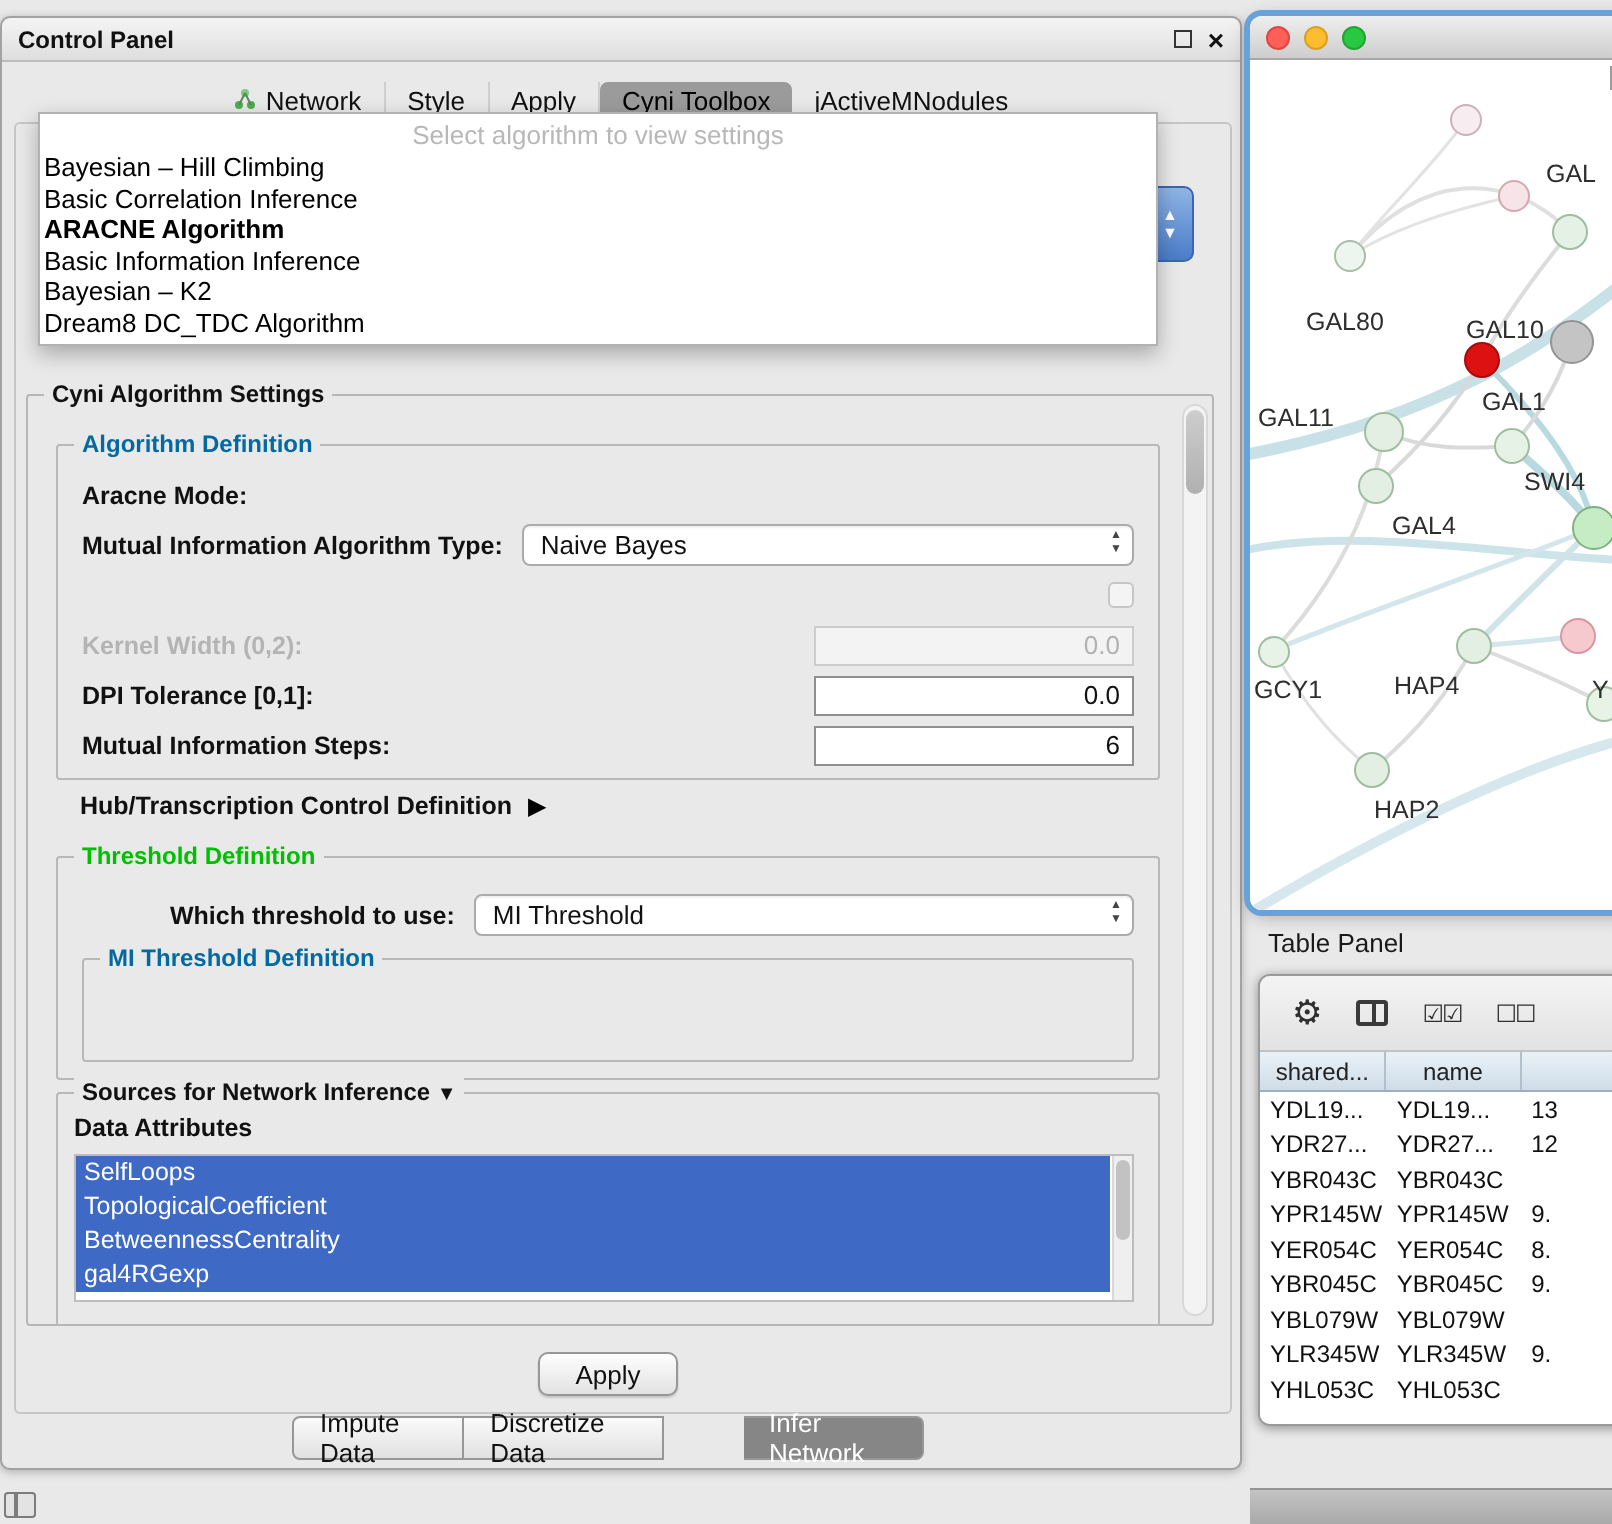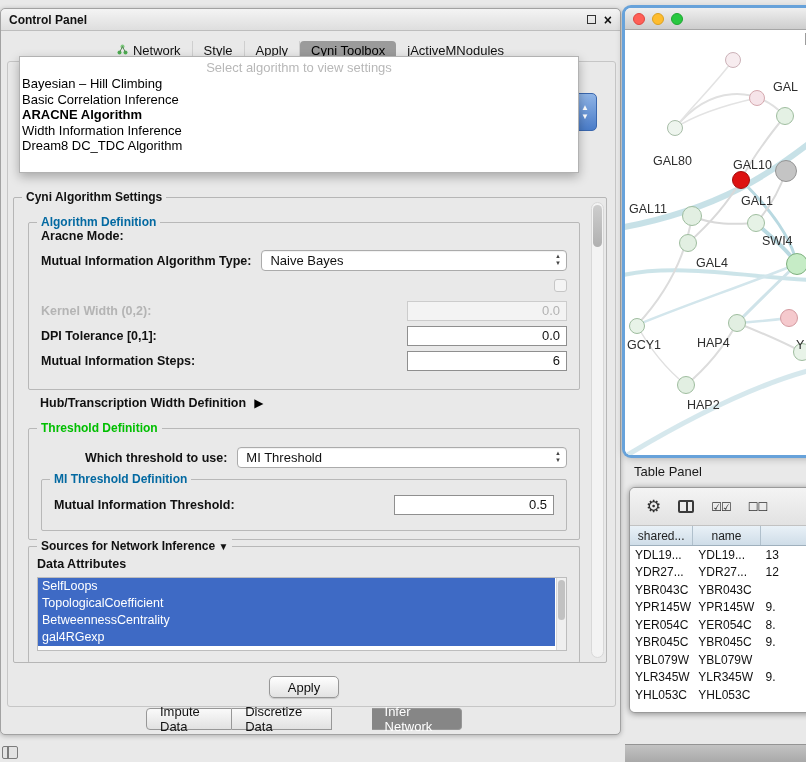--- a/index.html
+++ b/index.html
@@ -43,25 +43,25 @@
   
   .settings { position:absolute; left:12px; top:188px; width:594px; height:466px;
     border:1px solid #b6b6b6; border-radius:2px; }
   .legend { position:absolute; top:-8px; left:8px; background:#e9e9e9; padding:0 4px;
     font-size:12px; font-weight:bold; white-space:nowrap; }
   .legend.blue { color:#0369a1; } .legend.green { color:#00bf00; }
 
   .group { position:absolute; border:1px solid #b8b8b8; border-radius:2px; }
   .g-algdef { left:14px; top:24px; width:552px; height:168px; }
   .g-thresh { left:14px; top:230px; width:552px; height:112px; }
-  .g-mithr { left:12px; top:50px; width:526px; height:52px; }
+  .g-mithr { left:12px; top:50px; width:526px; height:52px;text-decoration:underline; }
   .g-sources { left:14px; top:348px; width:552px; height:117px; border-bottom:none; }
 
   .row { display:flex; align-items:center; height:25px; padding:0 12px; }
-  .g-algdef .row:first-of-type { }
+  .g-algdef .row:first-of-type { margin-top:12px; }
   .lbl { font-weight:bold; font-size:12.5px; white-space:nowrap; }
   .lbl.disabled { color:#b4b4b4; }
   .combo { flex:1; margin-left:10px; height:21px; background:#fff; border:1px solid #ababab;
     border-radius:4px; display:flex; align-items:center; padding-left:8px; font-size:13px;
     position:relative; box-shadow:inset 0 1px 1px rgba(0,0,0,.06); }
   .combo .arrows { position:absolute; right:5px; top:2px; display:flex; flex-direction:column;
     font-size:6px; line-height:7px; color:#444; }
   .tf { margin-left:auto; width:160px; height:20px; background:#fff; border:1px solid #8f8f8f;
     font-size:13px; display:flex; align-items:center; justify-content:flex-end; padding-right:6px; }
   .tf.disabled { background:#f3f3f3; border-color:#cccccc; color:#b2b2b2; }
@@ -211,42 +211,38 @@
         <span class="lbl">DPI Tolerance [0,1]:</span>
         <span class="tf">0.0</span>
       </div>
       <div class="row">
         <span class="lbl">Mutual Information Steps:</span>
         <span class="tf">6</span>
       </div>
     </div>
 
     <div class="hub-row">
-      <span class="lbl">Hub/Transcription Width Definition</span>
+      <span class="lbl">Hub/Transcription Control Definition</span>
       <span class="tri-right">▶</span>
     </div>
 
     <div class="group g-thresh">
       <span class="legend green">Threshold Definition</span>
       <div class="row which-row">
         <span class="lbl">Which threshold to use:</span>
         <span class="combo">
           <span>MI Threshold</span>
           <span class="arrows">
               <span>▲</span>
               <span>▼</span>
             </span>
         </span>
       </div>
       <div class="group g-mithr">
         <span class="legend blue">MI Threshold Definition</span>
-        <div class="row" style="margin-top:12px">
-          <span class="lbl">Mutual Information Threshold:</span>
-          <span class="tf">0.5</span>
-        </div>
       </div>
     </div>
 
     <div class="group g-sources">
       <span class="legend">
         <span>Sources for Network Inference</span>
         <span style="font-size:10px">▼</span>
       </span>
       <span class="attr-title">Data Attributes</span>
       <div class="attr-list">
@@ -268,21 +264,22 @@
   <div class="menu-stepper">
       <span>▲</span>
       <span>▼</span>
     </div>
   <div class="algo-menu">
     <div class="algo-header">Select algorithm to view settings</div>
     <div>
         <div class="algo-item">Bayesian – Hill Climbing</div>
         <div class="algo-item">Basic Correlation Inference</div>
         <div class="algo-item selected">ARACNE Algorithm</div>
-        <div class="algo-item">Width Information Inference</div>
+        <div class="algo-item">Basic Information Inference</div>
+        <div class="algo-item">Bayesian – K2</div>
         <div class="algo-item">Dream8 DC_TDC Algorithm</div>
       </div>
   </div>
 
   <div class="apply-btn">Apply</div>
 
   <div class="seg">
     <span class="seg-btn">Impute Data</span>
     <span class="seg-btn">Discretize Data</span>
     <span class="seg-btn selected">Infer Network</span>

